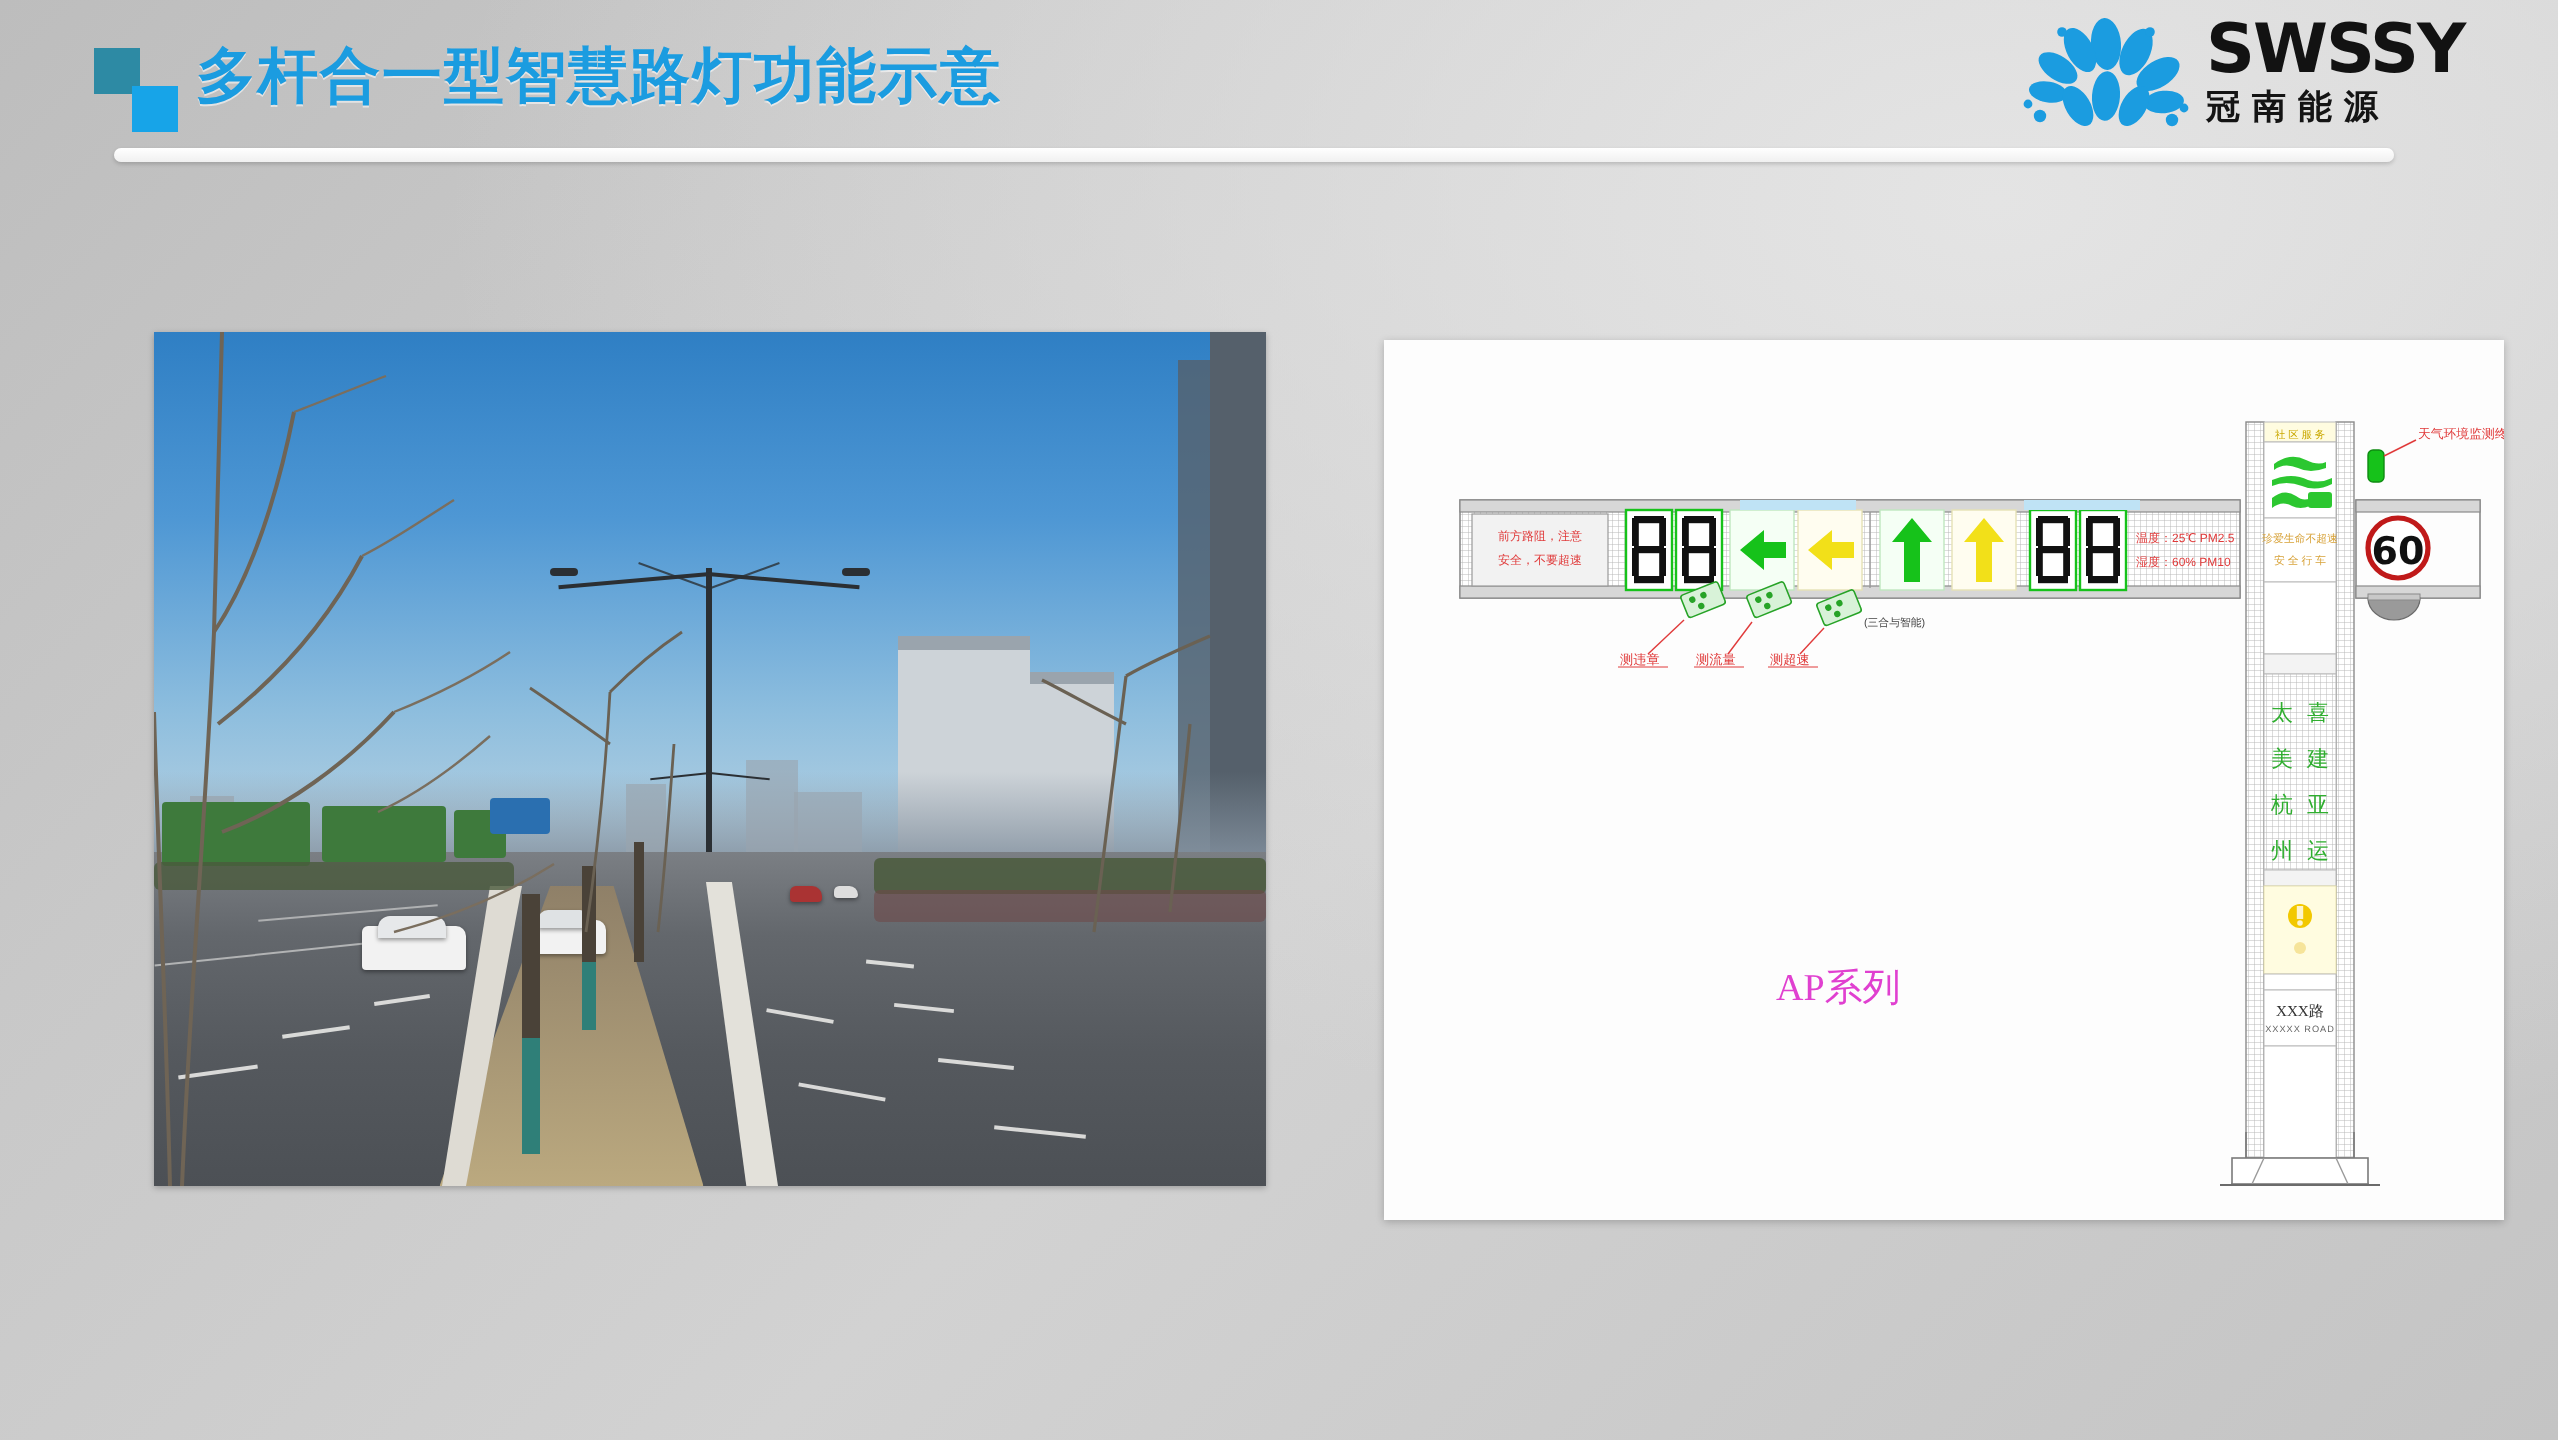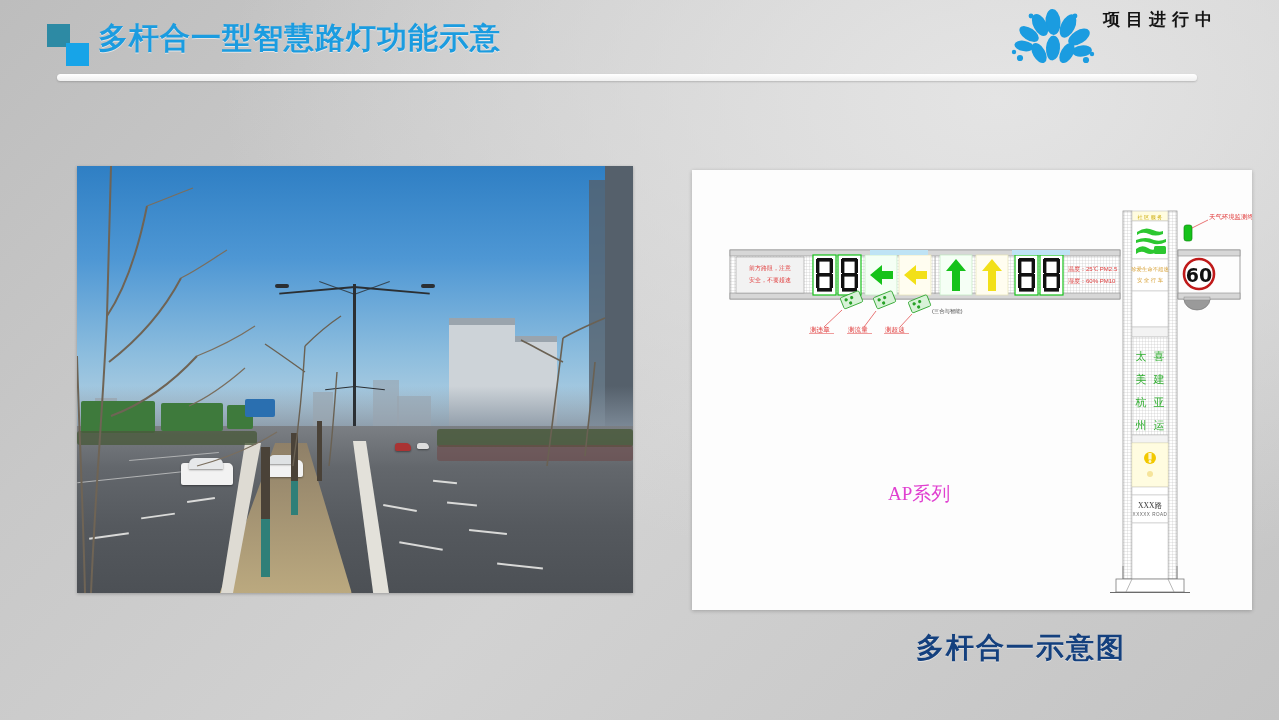--- a/index.html
+++ b/index.html
@@ -156,21 +156,22 @@
           <circle cx="13" cy="50" r="3.1"></circle>
           <circle cx="7" cy="44" r="2.2"></circle>
           <circle cx="79" cy="52" r="3.1"></circle>
           <circle cx="85" cy="46" r="2.2"></circle>
           <circle cx="24" cy="8" r="2.4"></circle>
           <circle cx="68" cy="8" r="2.4"></circle>
         </g>
       </svg>
     </div>
     <div class="logo-text">
-      <div class="logo-cn">项目进行中</div>
+      <div class="logo-en">SWSSY</div>
+      <div class="logo-cn">冠南能源</div>
     </div>
   </div>
 
 
   <div class="photo">
     <div class="sky"></div>
 
     <div class="bldg vdk" style="left:528px;top:0;width:28px;height:300px;"></div>
     <div class="bldg vdk" style="left:512px;top:14px;width:18px;height:286px;opacity:.8;"></div>
     <div class="bldg" style="left:372px;top:158px;width:66px;height:110px;"></div>
@@ -446,15 +447,14 @@
       <path d="M485 396 L485 409 L492 422 L485 422" fill="none" stroke="#7a7a7a" stroke-width="0.8"></path>
       <rect x="424" y="409" width="68" height="13" fill="#ffffff" stroke="#7a7a7a" stroke-width="0.8"></rect>
       <path d="M440 409 L434 422" stroke="#9a9a9a" stroke-width="0.7"></path>
       <path d="M476 409 L482 422" stroke="#9a9a9a" stroke-width="0.7"></path>
       <line x1="418" y1="422.5" x2="498" y2="422.5" stroke="#6b6b6b" stroke-width="1.1"></line>
 
       <text x="196" y="330" font-size="19" fill="#e040d0" font-family="'Liberation Serif',serif">AP系列</text>
     </svg>
   </div>
 
-  <div class="d-caption">多杆合一示意图</div>
 
 </div>
 
 </body></html>

